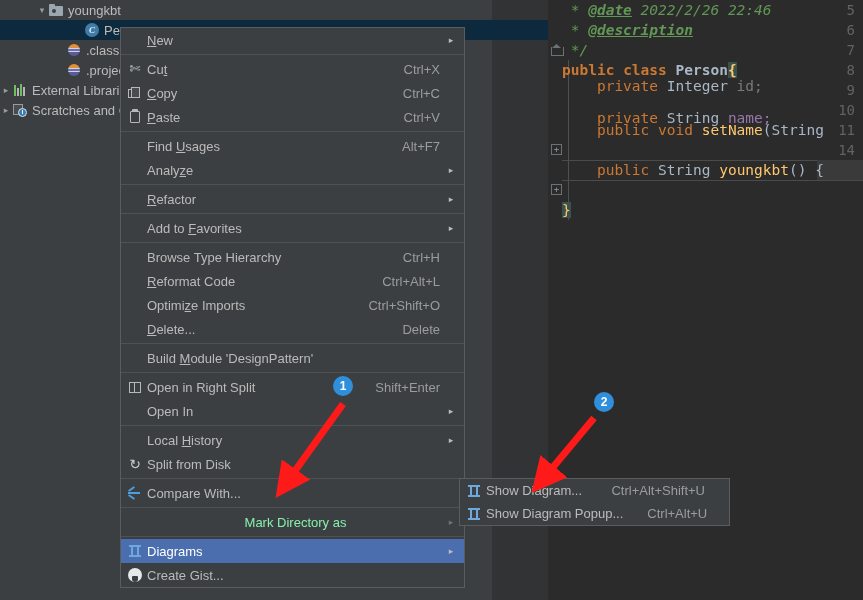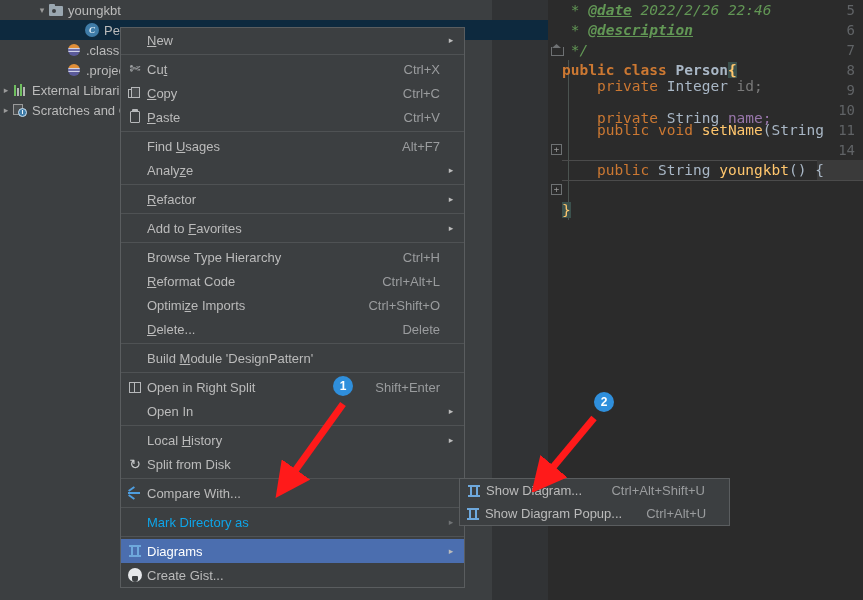--- a/index.html
+++ b/index.html
@@ -150,21 +150,21 @@
   #context-menu{
     position:absolute; left:120px; top:27px; width:345px;
     background:#3c3f41; border:1px solid #5a5d5f;
     padding:0; z-index:40;
   }
   .mi{
     position:relative; height:24px; display:flex; align-items:center;
     padding:0 6px 0 0; cursor:default; white-space:nowrap;
   }
   .mi.hl{ background:#4b6eaf; }
-  .mi.disabled .mi-label{ color:#0ea5e9; }
+  .mi.disabled .mi-label{ color:#86efac;text-align:center; }
   .mi-ico{ width:26px; flex:0 0 26px; height:24px; position:relative; }
   .mi-label{ flex:1 1 auto; font-size:13px; color:#bbbbbb; padding-left:0; }
   .mi.hl .mi-label{ color:#ffffff; }
   .mi-accel{ font-size:13px; color:#9a9c9e; padding-left:24px; padding-right:4px;}
   .mi-arrow{
     width:14px; flex:0 0 14px; color:#bbbbbb; font-size:9px;
     text-align:center;
   }
   .mi.disabled .mi-arrow{ color:#6f7274; }
   .mi-sep{ height:1px; background:#4f5254; margin:2px 0; }
@@ -205,21 +205,21 @@
              border-radius:50%; background:#e6e8ea;}
   .g-github .c:after{ content:""; position:absolute; left:4px; top:8px;
              width:6px; height:6px; background:#3c3f41;
              border-radius:1px 1px 3px 3px;}
 
   
   #submenu{
     position:absolute; left:459px; top:478px; width:271px;
     background:#3c3f41; border:1px solid #5a5d5f; z-index:50;
   }
-  #submenu .mi{ height:23px;justify-content:center; }
+  #submenu .mi{ height:23px; }
   #submenu .mi-accel{ color:#9a9c9e; }
 
   
   .badge{
     position:absolute; width:20px; height:20px; border-radius:50%;
     background:#2f8fdc; color:#ffffff; font-size:12px; font-weight:bold;
     display:flex; align-items:center; justify-content:center;
     font-family:"Liberation Sans", sans-serif; z-index:80;
   }
   .arrow-svg{ position:absolute; z-index:70; pointer-events:none; }

